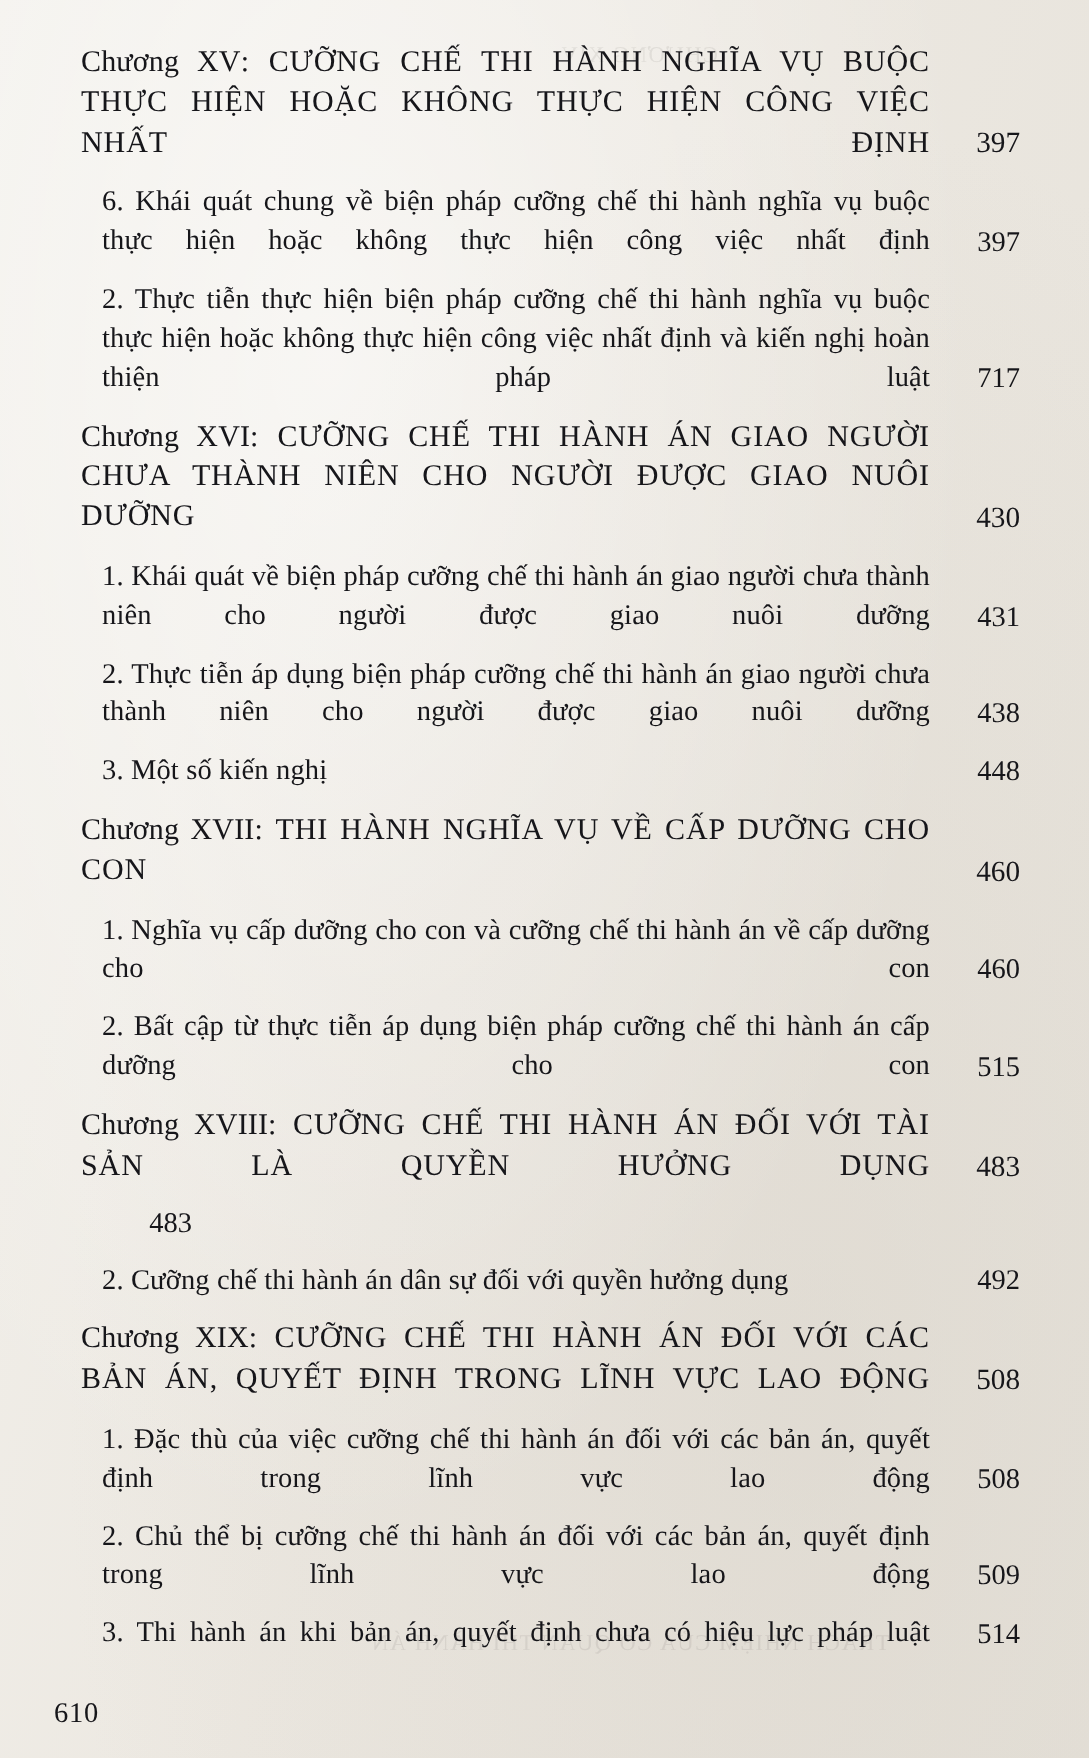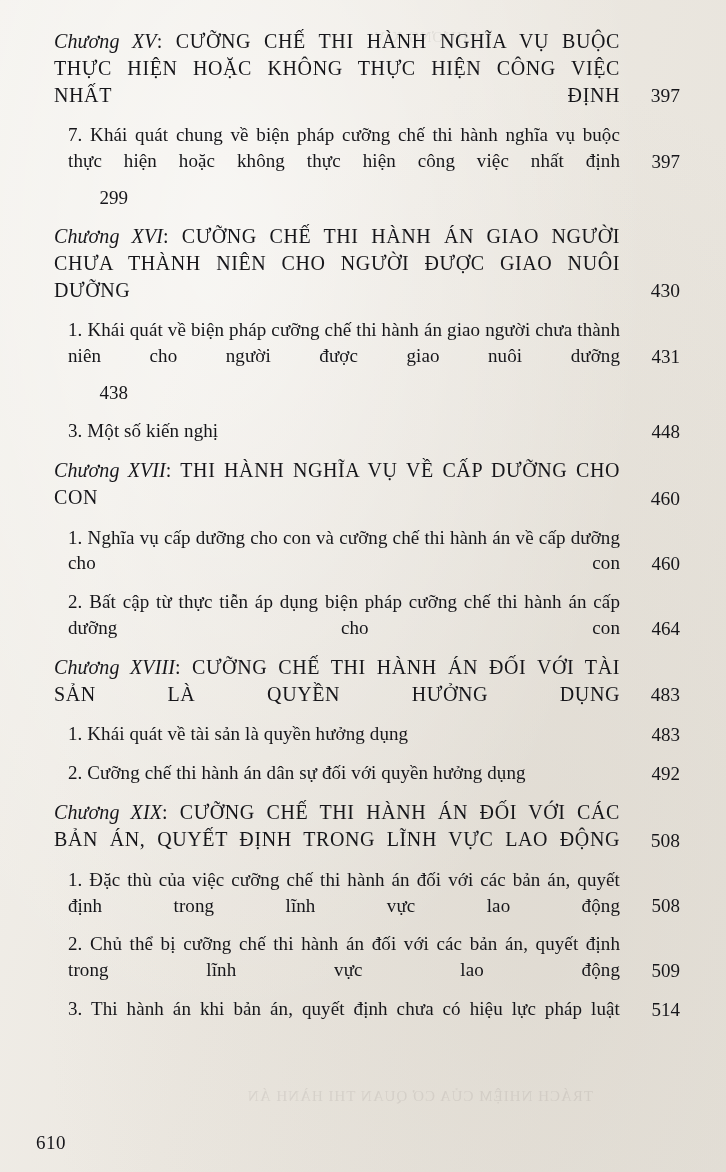--- a/index.html
+++ b/index.html
@@ -55,21 +55,20 @@
   }
   
   .chapter .txt {
     font-size: 20px;
     text-align: justify;
     text-align-last: left;
     line-height: 1.34;
     word-spacing: 1px;
   }
   .chapter .label {
-    font-style: italic;
   }
   .chapter .title {
     letter-spacing: 0.6px;
   }
   .chapter.spread .txt {
     text-align-last: justify;
   }
   .chapter .pg {
     font-size: 19.5px;
   }
@@ -141,70 +140,71 @@
 <div class="page">
 
   <div class="toc">
 
     <div class="entry chapter spread">
       <div class="txt"><span class="label">Chương XV</span><span class="title">: CƯỠNG CHẾ THI HÀNH NGHĨA VỤ BUỘC THỰC HIỆN HOẶC KHÔNG THỰC HIỆN CÔNG VIỆC NHẤT ĐỊNH</span></div>
       <div class="pg">397</div>
     </div>
 
     <div class="entry section spread indent">
-      <div class="txt">7. Khái quát chung về biện pháp cưỡng chế thi hành nghĩa vụ buộc thực hiện hoặc không thực hiện công việc nhất định</div>
+      <div class="txt">6. Khái quát chung về biện pháp cưỡng chế thi hành nghĩa vụ buộc thực hiện hoặc không thực hiện công việc nhất định</div>
       <div class="pg">397</div>
     </div>
 
     <div class="entry section spread indent">
-      <div class="pg">299</div>
+      <div class="txt">2. Thực tiễn thực hiện biện pháp cưỡng chế thi hành nghĩa vụ buộc thực hiện hoặc không thực hiện công việc nhất định và kiến nghị hoàn thiện pháp luật</div>
+      <div class="pg">717</div>
     </div>
 
     <div class="entry chapter spread">
       <div class="txt"><span class="label">Chương XVI</span><span class="title">: CƯỠNG CHẾ THI HÀNH ÁN GIAO NGƯỜI CHƯA THÀNH NIÊN CHO NGƯỜI ĐƯỢC GIAO NUÔI DƯỠNG</span></div>
       <div class="pg">430</div>
     </div>
 
     <div class="entry section spread indent">
       <div class="txt">1. Khái quát về biện pháp cưỡng chế thi hành án giao người chưa thành niên cho người được giao nuôi dưỡng</div>
       <div class="pg">431</div>
     </div>
 
     <div class="entry section spread indent">
+      <div class="txt">2. Thực tiễn áp dụng biện pháp cưỡng chế thi hành án giao người chưa thành niên cho người được giao nuôi dưỡng</div>
       <div class="pg">438</div>
     </div>
 
     <div class="entry section indent">
       <div class="txt">3. Một số kiến nghị</div>
       <div class="pg">448</div>
     </div>
 
     <div class="entry chapter">
       <div class="txt"><span class="label">Chương XVII</span><span class="title">: THI HÀNH NGHĨA VỤ VỀ CẤP DƯỠNG CHO CON</span></div>
       <div class="pg">460</div>
     </div>
 
     <div class="entry section spread indent">
       <div class="txt">1. Nghĩa vụ cấp dưỡng cho con và cưỡng chế thi hành án về cấp dưỡng cho con</div>
       <div class="pg">460</div>
     </div>
 
     <div class="entry section spread indent">
       <div class="txt">2. Bất cập từ thực tiễn áp dụng biện pháp cưỡng chế thi hành án cấp dưỡng cho con</div>
-      <div class="pg">464</div>
+      <div class="pg">515</div>
     </div>
 
 
     <div class="entry chapter spread">
       <div class="txt"><span class="label">Chương XVIII</span><span class="title">: CƯỠNG CHẾ THI HÀNH ÁN ĐỐI VỚI TÀI SẢN LÀ QUYỀN HƯỞNG DỤNG</span></div>
       <div class="pg">483</div>
     </div>
 
     <div class="entry section indent">
-      <div class="txt">1. Khái quát về tài sản là quyền hưởng dụng</div>
       <div class="pg">483</div>
     </div>
 
     <div class="entry section indent">
       <div class="txt">2. Cưỡng chế thi hành án dân sự đối với quyền hưởng dụng</div>
       <div class="pg">492</div>
     </div>
 
     <div class="entry chapter spread">
       <div class="txt"><span class="label">Chương XIX</span><span class="title">: CƯỠNG CHẾ THI HÀNH ÁN ĐỐI VỚI CÁC BẢN ÁN, QUYẾT ĐỊNH TRONG LĨNH VỰC LAO ĐỘNG</span></div>

